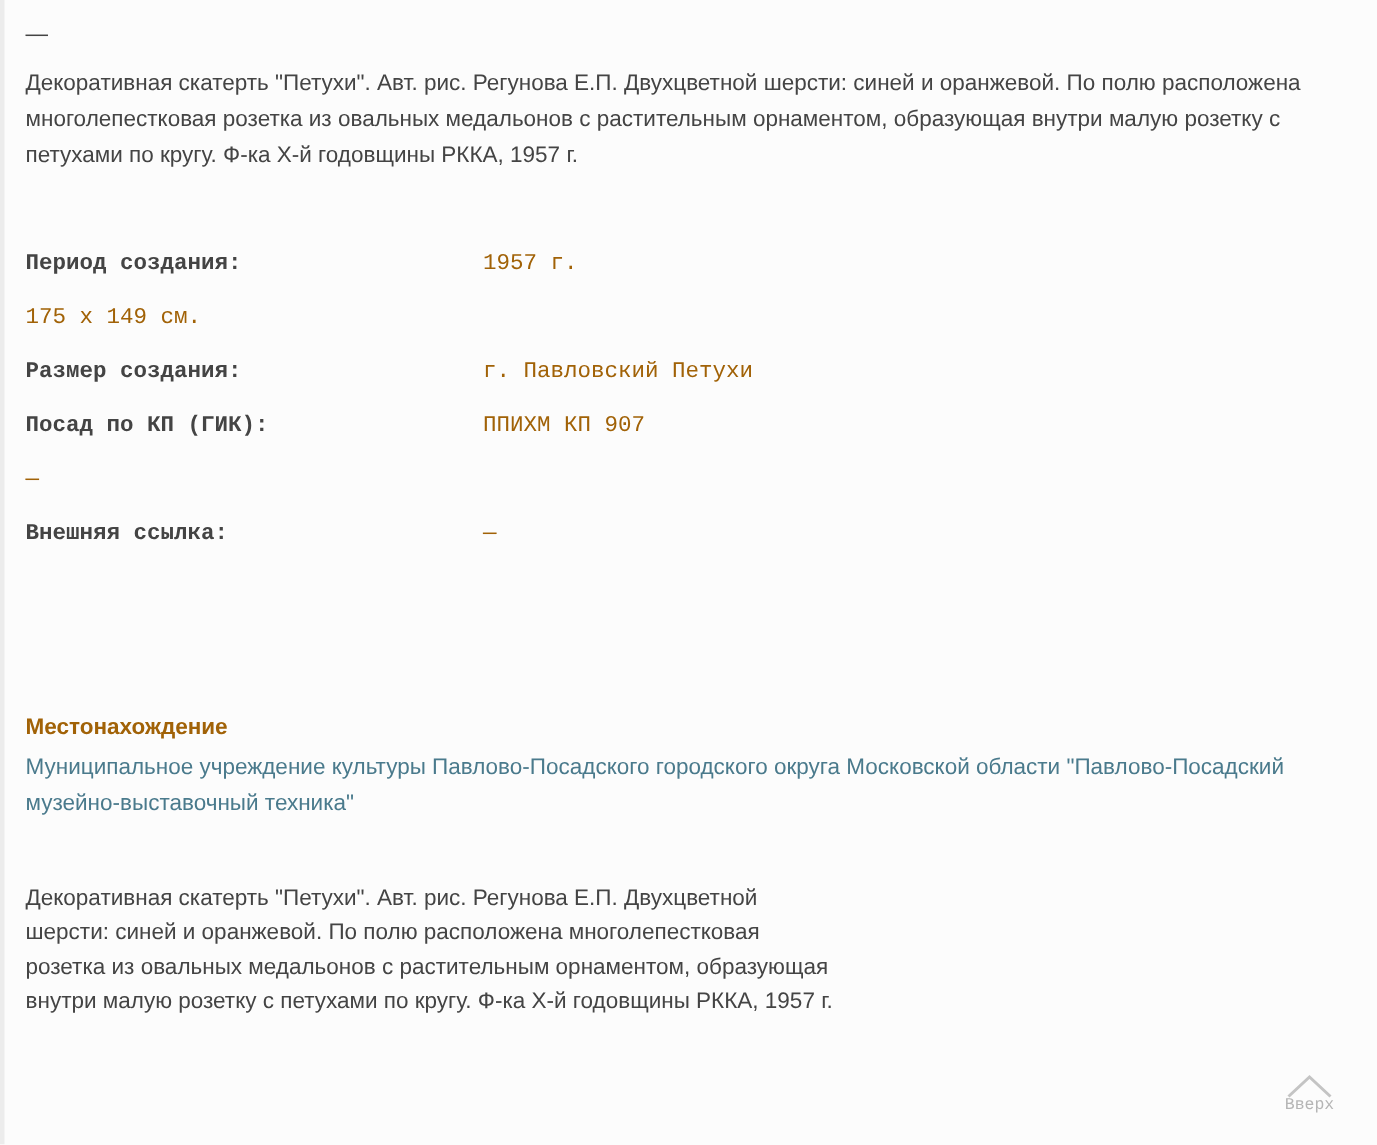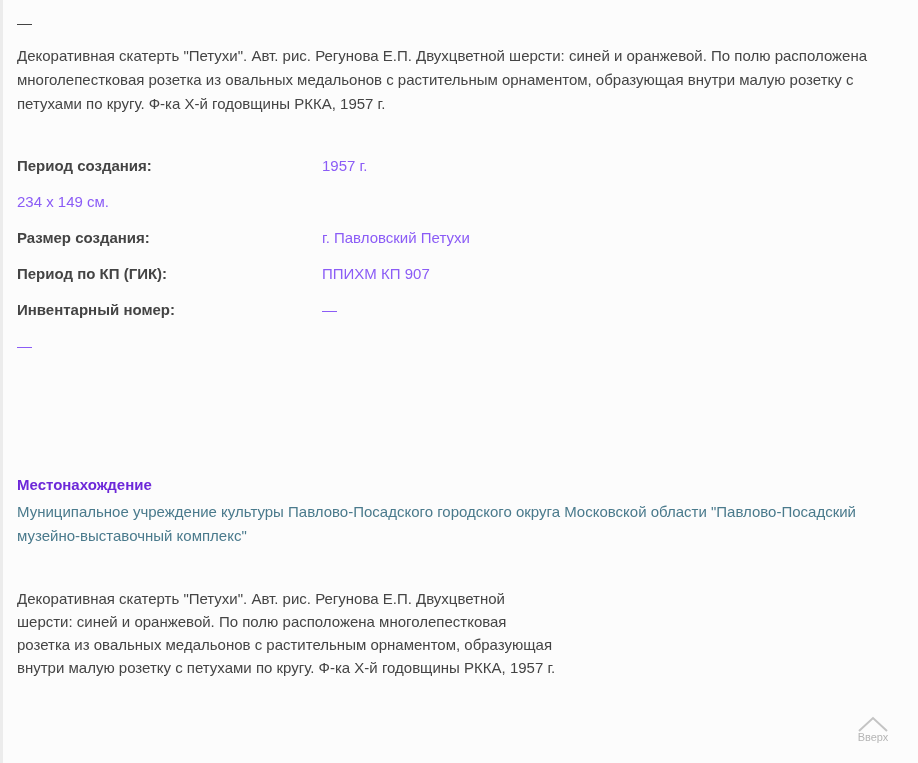--- a/index.html
+++ b/index.html
@@ -40,48 +40,49 @@
       position: absolute;
       top: 44px;
       left: 0;
       width: 890px;
       font-size: 15px;
       line-height: 24px;
       color: #444;
     }
     .props {
       position: absolute;
-      top: 147px;
+      top: 157px;
       left: 0;
       width: 890px;
+      font-family: Liberation Mono, monospace;
     }
     .prop-row {
       height: 36px;
       display: flex;
       align-items: center;
       font-size: 15px;
     }
     .prop-label {
       width: 305px;
       font-weight: bold;
       color: #444;
     }
     .prop-value {
-      color: #8b5cf6;
+      color: #a16207;
     }
     .location {
       position: absolute;
       top: 474px;
       left: 0;
       width: 890px;
     }
     .location-title {
       font-weight: bold;
       font-size: 15px;
-      color: #6d28d9;
+      color: #a16207;
       height: 22px;
       line-height: 22px;
     }
     .location-link {
       display: block;
       margin-top: 4px;
       font-size: 15px;
       line-height: 24px;
       color: #4a7a8c;
       text-decoration: none;
@@ -104,63 +105,63 @@
       height: 40px;
       cursor: pointer;
       text-align: center;
     }
     .to-top svg {
       display: block;
       margin: 0 auto;
     }
     .to-top-label {
       display: block;
-      font-family: Liberation Sans, sans-serif;
+      font-family: Liberation Mono, monospace;
       font-size: 11px;
       color: #b5b5b5;
       margin-top: -2px;
     }
   </style>
 </head>
 <body>
 
 <div class="left-border"></div>
 
 <div class="content">
   <div class="dash-top">—</div>
   <div class="desc-top">Декоративная скатерть "Петухи". Авт. рис. Регунова Е.П. Двухцветной шерсти: синей и оранжевой. По полю расположена многолепестковая розетка из овальных медальонов с растительным орнаментом, образующая внутри малую розетку с петухами по кругу. Ф-ка Х-й годовщины РККА, 1957 г.</div>
 
   <div class="props">
     <div class="prop-row">
       <span class="prop-label">Период создания:</span>
       <span class="prop-value">1957 г.</span>
     </div>
     <div class="prop-row">
-      <span class="prop-value">234 х 149 см.</span>
+      <span class="prop-value">175 х 149 см.</span>
     </div>
     <div class="prop-row">
       <span class="prop-label">Размер создания:</span>
       <span class="prop-value">г. Павловский Петухи</span>
     </div>
     <div class="prop-row">
-      <span class="prop-label">Период по КП (ГИК):</span>
+      <span class="prop-label">Посад по КП (ГИК):</span>
       <span class="prop-value">ППИХМ КП 907</span>
     </div>
     <div class="prop-row">
-      <span class="prop-label">Инвентарный номер:</span>
       <span class="prop-value">—</span>
     </div>
     <div class="prop-row">
+      <span class="prop-label">Внешняя ссылка:</span>
       <span class="prop-value">—</span>
     </div>
   </div>
 
   <div class="location">
     <div class="location-title">Местонахождение</div>
-    <a class="location-link">Муниципальное учреждение культуры Павлово-Посадского городского округа Московской области "Павлово-Посадский музейно-выставочный комплекс"</a>
+    <a class="location-link">Муниципальное учреждение культуры Павлово-Посадского городского округа Московской области "Павлово-Посадский музейно-выставочный техника"</a>
   </div>
 
   <div class="desc-bottom">Декоративная скатерть "Петухи". Авт. рис. Регунова Е.П. Двухцветной шерсти: синей и оранжевой. По полю расположена многолепестковая розетка из овальных медальонов с растительным орнаментом, образующая внутри малую розетку с петухами по кругу. Ф-ка Х-й годовщины РККА, 1957 г.</div>
 </div>
 
 <div class="to-top">
   <span>
     <svg width="32" height="18" viewBox="0 0 32 18">
       <polyline points="2,16 16,3 30,16" fill="none" stroke="#c4c4c4" stroke-width="2"></polyline>
     </svg>

